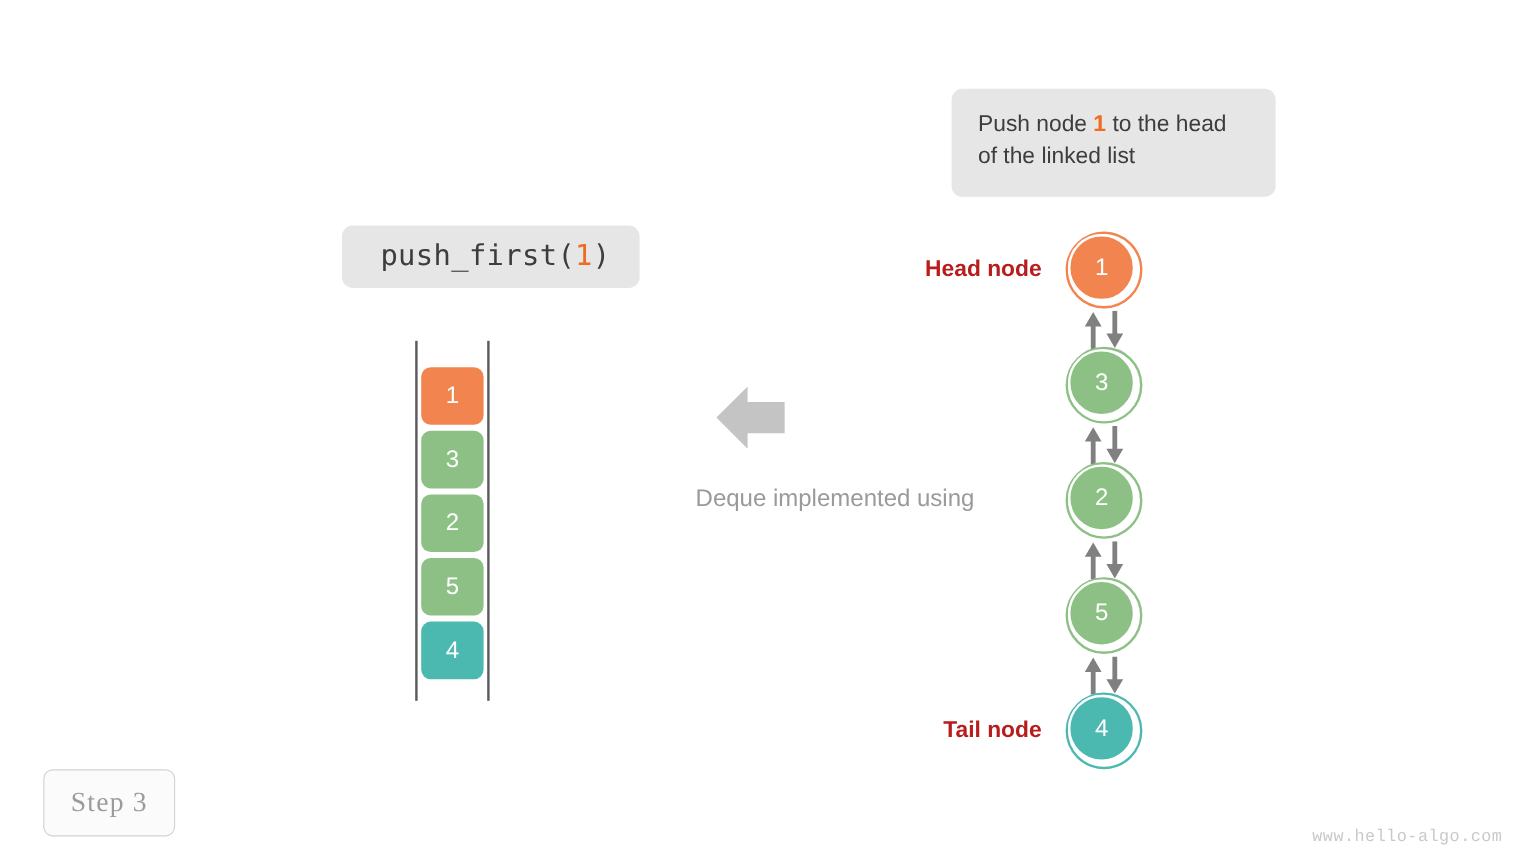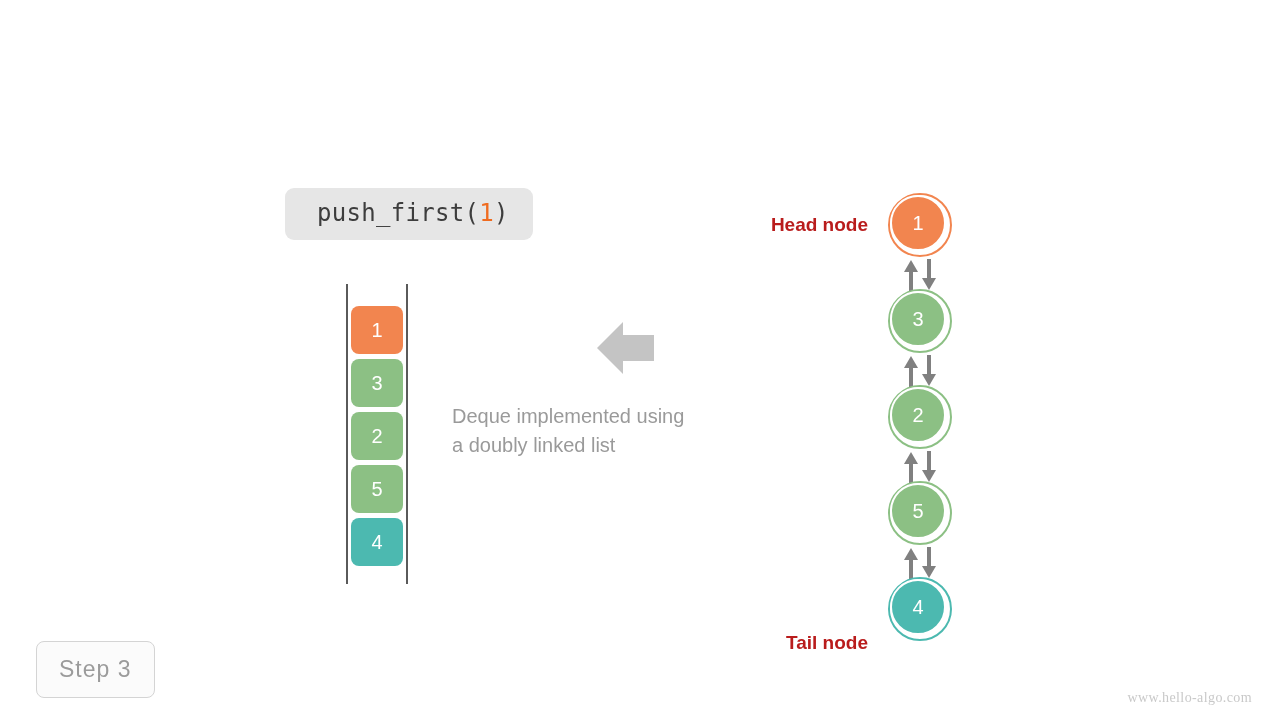--- a/index.html
+++ b/index.html
@@ -99,21 +99,21 @@
     width: 57px;
     height: 52px;
   }
 
   
   .caption {
     position: absolute;
     left: 452px;
     top: 402px;
     width: 360px;
-    text-align: left;
+    text-align: right;
     color: #9a9a9a;
     font-size: 20px;
     line-height: 1.45;
   }
 
   
   .llist {
     position: absolute;
     left: 888px;
     top: 193px;
@@ -153,53 +153,56 @@
   
   .node-label {
     position: absolute;
     font-size: 19px;
     font-weight: bold;
     color: #b91c1c;
     white-space: nowrap;
     text-align: right;
   }
   .label-head { left: 640px; top: 214px; width: 228px; }
-  .label-tail { left: 640px; top: 632px; width: 228px; }
+  .label-tail { left: 640px; top: 598px; width: 228px; }
 
   
   .step-badge {
     position: absolute;
     left: 36px;
     top: 641px;
     padding: 14px 22px;
     border: 1px solid #d4d4d4;
     border-radius: 8px;
     background: #fbfbfb;
-    font-family: Liberation Sans, sans-serif;
+    font-family: Liberation Serif, serif;
     font-size: 23px;
     color: #9b9b9b;
     letter-spacing: 1px;
   }
 
   
   .watermark {
     position: absolute;
     right: 28px;
     bottom: 14px;
-    font-family: Liberation Serif, serif;
+    font-family: Liberation Mono, monospace;
     font-size: 14px;
     color: #c9c9c9;
     letter-spacing: 0.4px;
   }
 </style>
 </head>
 <body>
 
 <div class="canvas">
 
+  <div class="callout">
+    <span>Push node </span><span class="hl">1</span><span> to the head of the linked list</span>
+  </div>
 
   <div class="method-chip">
     <span>push_first(</span><span class="hl">1</span><span>)</span>
   </div>
 
   <div class="stack-wrap">
     <div class="rail left"></div>
     <div class="rail right"></div>
     <div class="cells" id="stack-cells">
         <div class="cell" style="background: rgb(242, 133, 79);">
@@ -221,21 +224,20 @@
   </div>
 
   <div class="block-arrow">
     <svg width="57" height="52" viewBox="0 0 57 52">
       <polygon points="0,26 26,0 26,13 57,13 57,39 26,39 26,52" fill="#c4c4c4"></polygon>
     </svg>
   </div>
 
   <div class="caption">
     <div>Deque implemented using</div>
-    <div>a doubly linked list</div>
   </div>
 
   <div class="node-label label-head">Head node</div>
   <div class="node-label label-tail">Tail node</div>
 
   <div class="llist" id="llist">
       <div class="link-arrows" style="top: 66px;"><svg width="64" height="32" viewBox="0 0 64 32">
           <g>
             <line x1="23" y1="32" x2="23" y2="10" stroke="#808080" stroke-width="4"></line>
             <polygon points="23,1 16,13 30,13" fill="#808080"></polygon>

